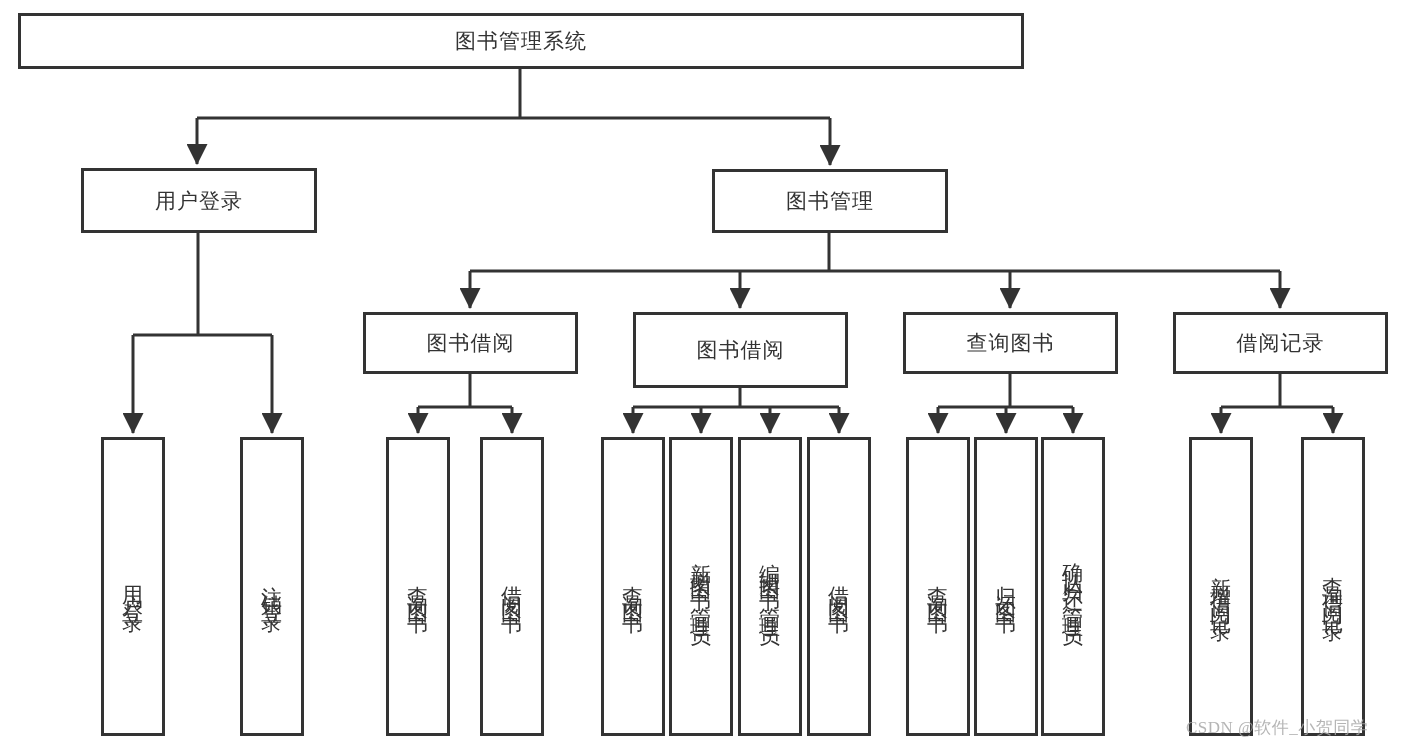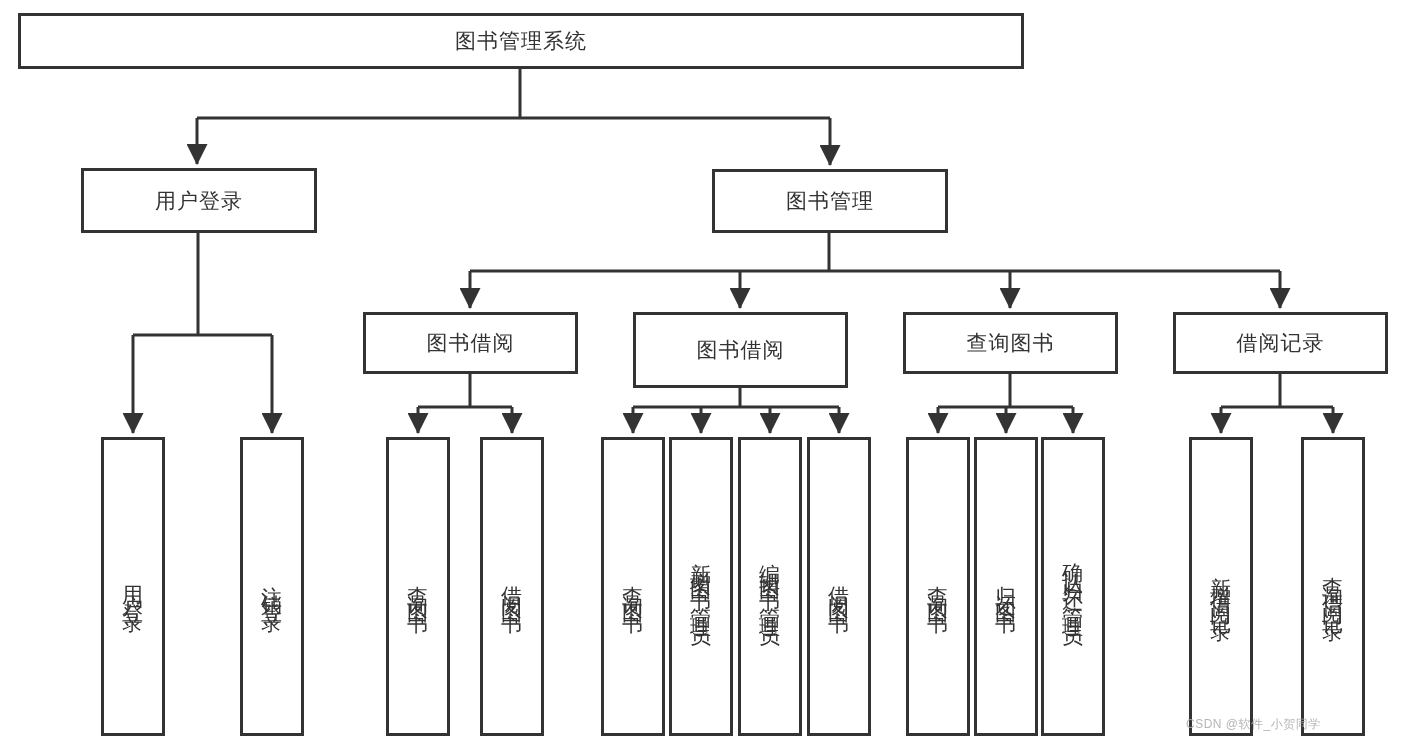--- a/index.html
+++ b/index.html
@@ -28,24 +28,25 @@
     writing-mode:vertical-rl;
     text-orientation:mixed;
     letter-spacing:9px;
     line-height:1;
     white-space:nowrap;
   }
   .watermark{
     position:absolute;
     left:1186px;top:716px;
     z-index:5;
-    font-size:12px;
+    font-size:17px;
     color:rgba(168,168,168,0.85);
     white-space:nowrap;
     letter-spacing:0.5px;
+    font-family:Liberation Serif, serif;
   }
 </style>
 </head>
 <body>
 
 <div id="stage">
 
   <svg class="wires" width="1405" height="747" viewBox="0 0 1405 747">
     <defs>
       <marker id="ah" viewBox="0 0 10 10" refX="9.5" refY="5" markerWidth="8" markerHeight="7" orient="auto">

